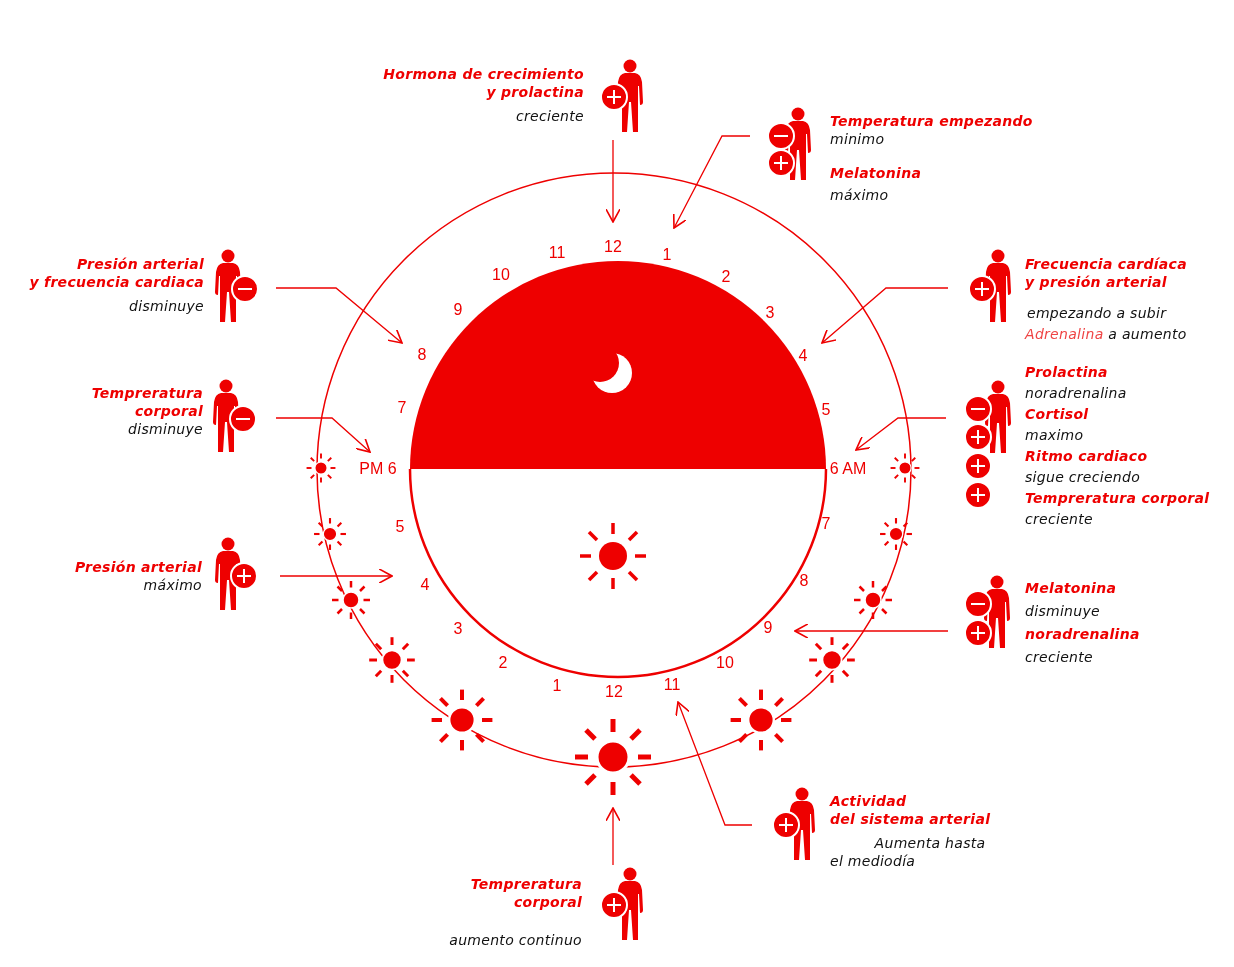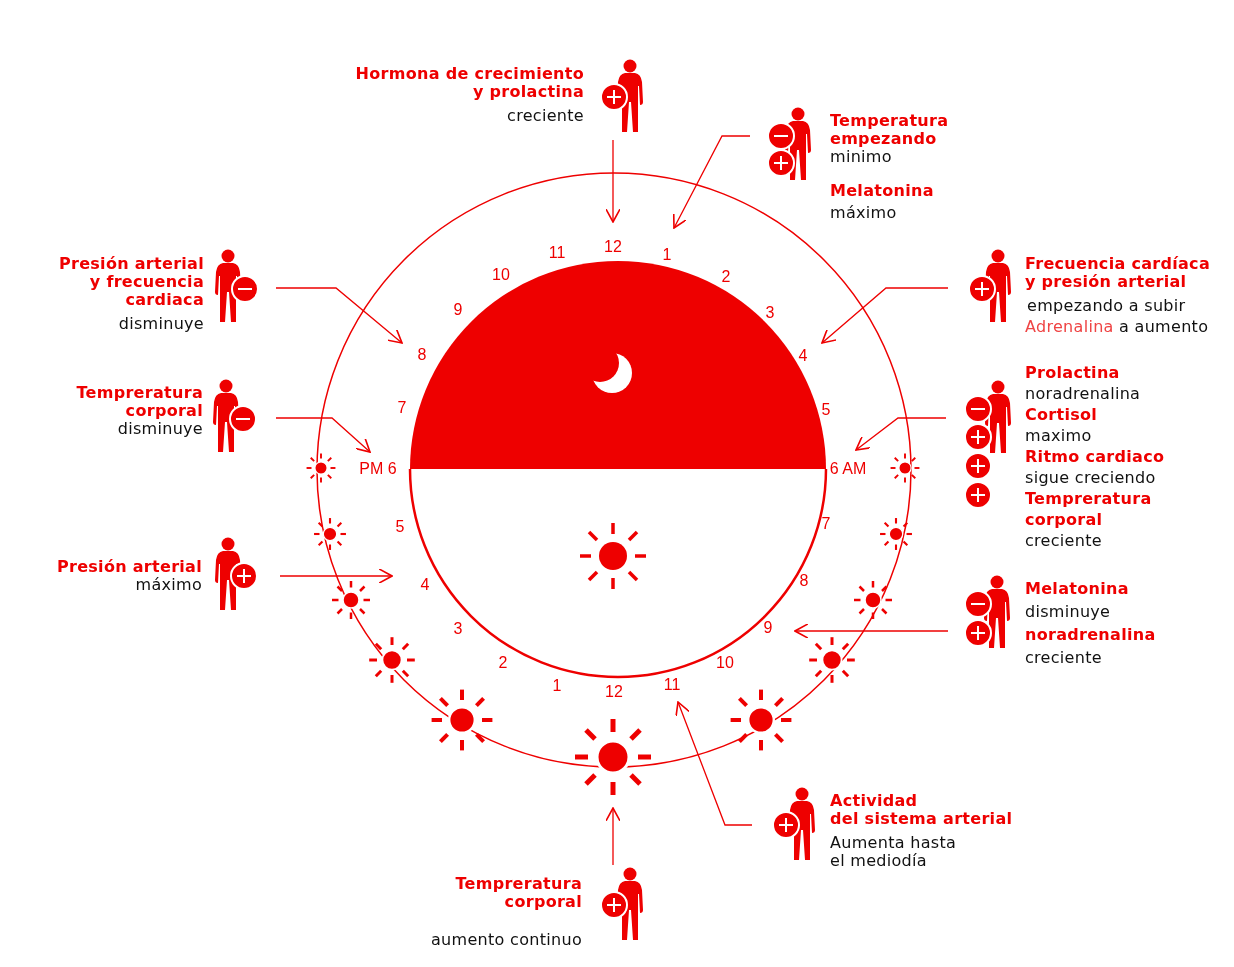--- a/index.html
+++ b/index.html
@@ -1,18 +1,18 @@
 <!DOCTYPE html>
 <html><head>
 <meta charset="utf-8">
 <style>
   html,body{margin:0;padding:0;background:#ffffff;}
   body{width:1234px;height:967px;position:relative;overflow:hidden;font-family:"DejaVu Sans","Liberation Sans",sans-serif;}
   #diagram{position:absolute;left:0;top:0;width:1234px;height:967px;}
-  .blk{position:absolute;font-size:16px;line-height:18px;letter-spacing:0.3px;}
+  .blk{position:absolute;font-size:14px;line-height:18px;letter-spacing:0.3px;font-style:italic;}
   .blk .t{color:#ee0000;font-weight:bold;display:block;}
   .blk .d{color:#111111;display:block;}
   .r{text-align:right;}
   .l{text-align:left;}
   .red{color:#ef4444;}
 </style>
 </head>
 <body>
 
 <svg id="diagram" viewBox="0 0 1234 967" xmlns="http://www.w3.org/2000/svg">
@@ -193,21 +193,21 @@
 <div class="blk l" style="left:830px;top:112px;width:220px;">
   <span class="t">Temperatura empezando</span>
   <span class="d" style="margin-bottom:16px;">minimo</span>
   <span class="t">Melatonina</span>
   <span class="d" style="margin-top:4px;">máximo</span>
 </div>
 
 <div class="blk l" style="left:1025px;top:255px;width:205px;">
   <span class="t">Frecuencia cardíaca</span>
   <span class="t">y presión arterial</span>
-  <span class="d" style="margin-top:6px;padding-left:2px;">empezando a subir</span>
+  <span class="d" style="margin-top:13px;padding-left:2px;">empezando a subir</span>
   <span class="d" style="margin-top:3px;"><span class="red">Adrenalina</span> <span>a aumento</span></span>
 </div>
 
 <div class="blk l" style="left:1025px;top:362px;width:205px;line-height:21px;">
   <span class="t">Prolactina</span>
   <span class="d">noradrenalina</span>
   <span class="t">Cortisol</span>
   <span class="d">maximo</span>
   <span class="t">Ritmo cardiaco</span>
   <span class="d">sigue creciendo</span>
@@ -218,21 +218,21 @@
 <div class="blk l" style="left:1025px;top:577px;width:180px;line-height:23px;">
   <span class="t">Melatonina</span>
   <span class="d">disminuye</span>
   <span class="t">noradrenalina</span>
   <span class="d">creciente</span>
 </div>
 
 <div class="blk l" style="left:830px;top:792px;width:200px;">
   <span class="t">Actividad</span>
   <span class="t">del sistema arterial</span>
-  <span class="d" style="margin-top:6px;">Aumenta hasta</span>
+  <span class="d" style="margin-top:6px;text-align:center;">Aumenta hasta</span>
   <span class="d">el mediodía</span>
 </div>
 
 <div class="blk r" style="left:400px;top:875px;width:182px;">
   <span class="t">Tempreratura</span>
   <span class="t">corporal</span>
   <span class="d" style="margin-top:20px;">aumento continuo</span>
 </div>
 
 <div class="blk r" style="left:10px;top:255px;width:194px;">

